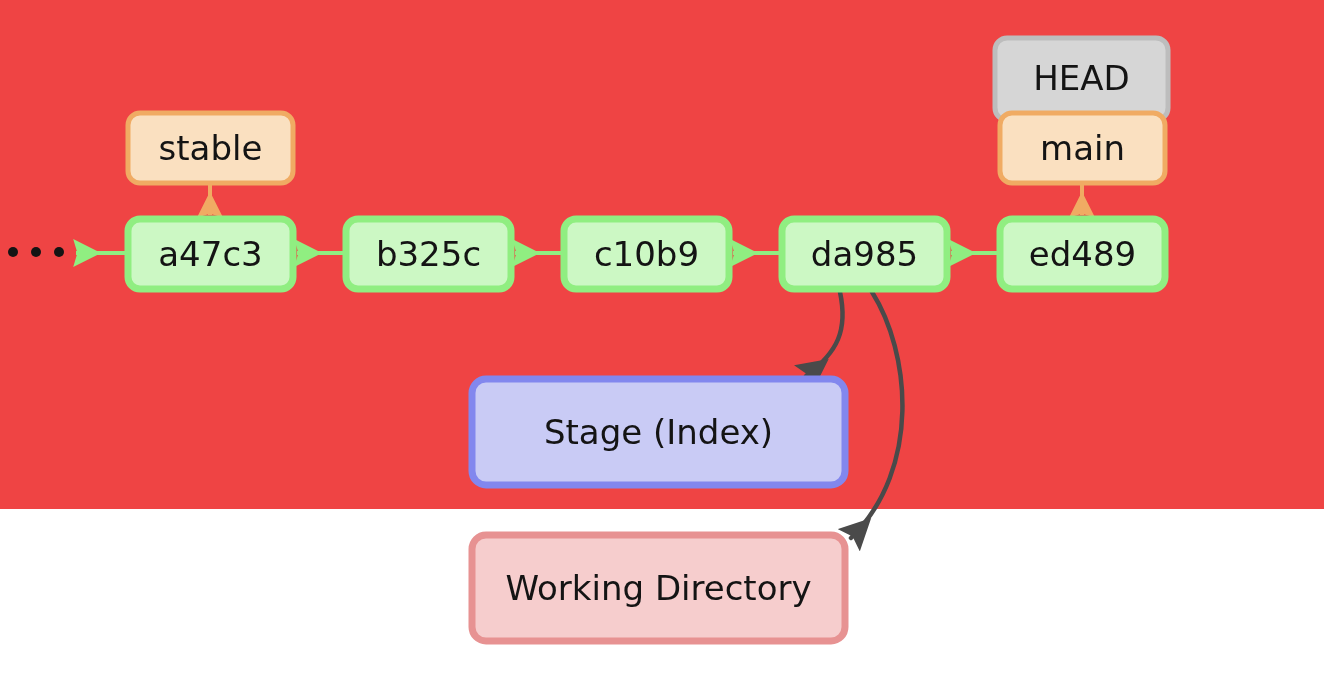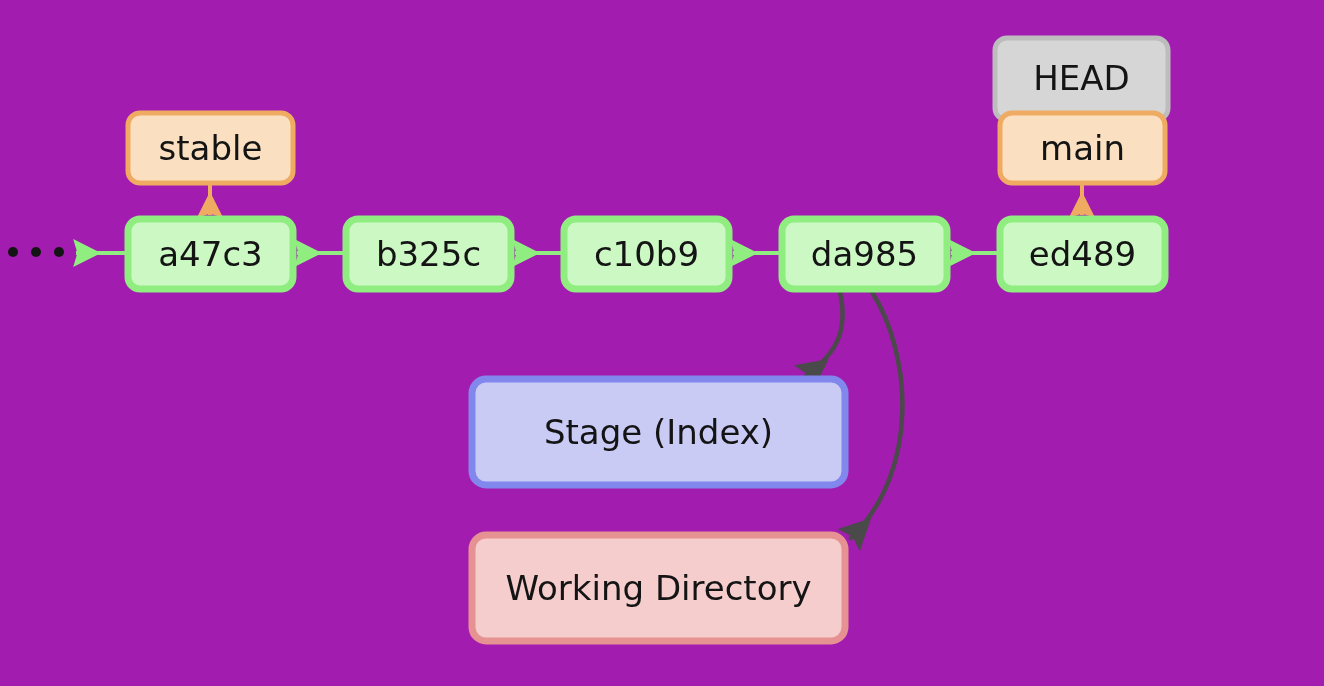--- a/index.html
+++ b/index.html
@@ -9,22 +9,22 @@
   }
   body {
     width: 1324px;
     height: 686px;
     font-family: "DejaVu Sans", sans-serif;
     overflow: hidden;
   }
   #diagram-root {
     position: relative;
     width: 1324px;
-    height: 686px;
-    background: #a21caf;
+    height: 509px;
+    background: #ef4444;
   }
   svg#git-diagram {
     display: block;
     width: 1324px;
     height: 686px;
   }
   .node-label {
     font-family: "DejaVu Sans", sans-serif;
     fill: #141414;
     text-anchor: middle;

